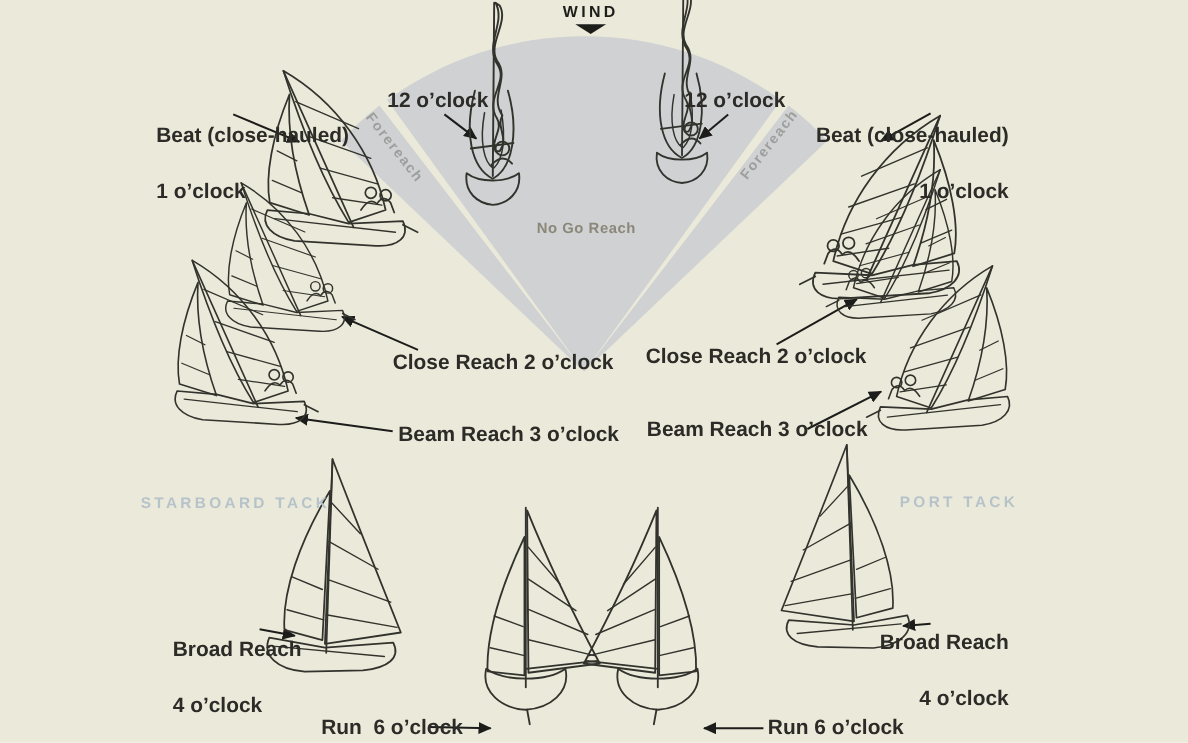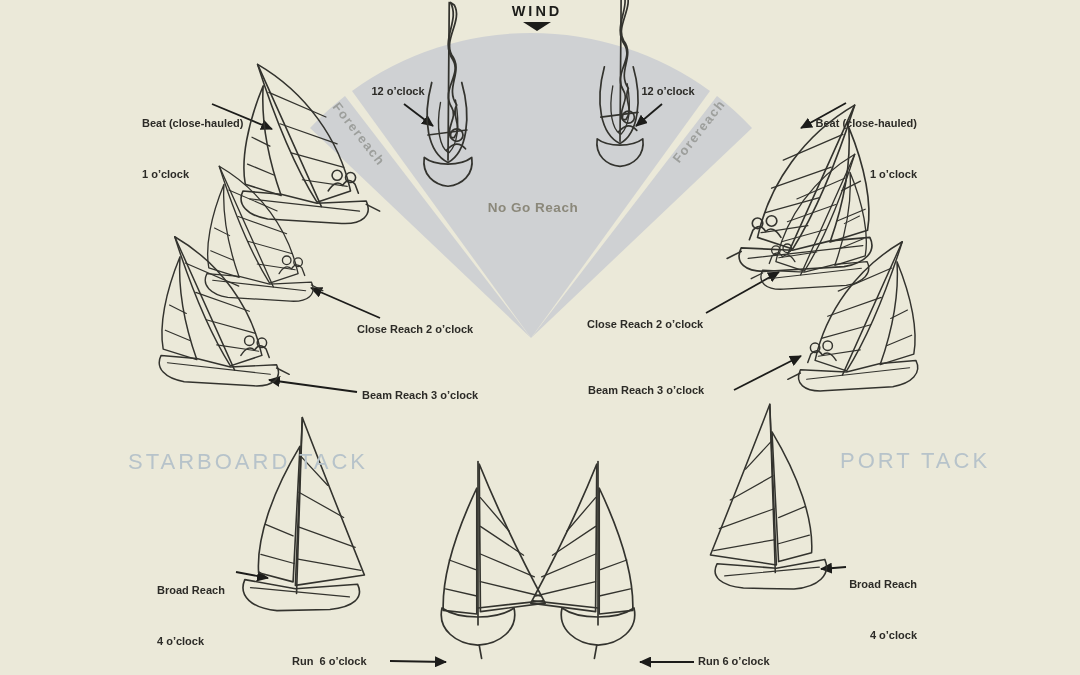--- a/index.html
+++ b/index.html
@@ -3,41 +3,41 @@
 <meta charset="utf-8">
 <style>
   html,body{margin:0;padding:0;}
   #stage{
     position:relative;width:1080px;height:675px;overflow:hidden;
     background:#ebe9d9;
     font-family:"Liberation Sans","DejaVu Sans",sans-serif;
   }
   #diagram-svg{position:absolute;left:0;top:0;}
   .lbl{
-    position:absolute;color:#2c2b27;font-size:11px;font-weight:600;
+    position:absolute;color:#2c2b27;font-size:19px;font-weight:600;
     line-height:17px;white-space:pre;
   }
   .lbl.centered{transform:translateX(-50%);text-align:center;}
   .lbl.right{text-align:right;}
   .wind{
     position:absolute;left:537px;top:3px;transform:translateX(-50%);
     color:#1d1d1a;font-size:14.5px;font-weight:700;letter-spacing:3px;
   }
   .nogo{
     position:absolute;left:533px;top:200px;transform:translateX(-50%);
     color:#8b887a;font-size:13.5px;font-weight:700;letter-spacing:.5px;
   }
   .forereach{
     position:absolute;color:#9d9f9c;font-size:13px;font-weight:700;
     letter-spacing:1.5px;white-space:nowrap;
   }
   .forereach.left{left:359px;top:134px;transform:translate(-50%,-50%) rotate(52deg);}
   .forereach.rightb{left:699px;top:131px;transform:translate(-50%,-50%) rotate(-52deg);}
   .tack{
-    position:absolute;color:#b7c3ca;font-size:22px;font-weight:400;
+    position:absolute;color:#b7c3ca;font-size:14px;font-weight:700;
     letter-spacing:3px;white-space:nowrap;
   }
 </style>
 </head>
 <body>
 
 <div id="stage">
 
   <svg id="diagram-svg" width="1080" height="675" viewBox="0 0 1080 675">
     <defs>
@@ -149,21 +149,21 @@
     <div>1 o’clock</div>
   </div>
 
   <div class="lbl" style="left:357px;top:321px;">Close Reach 2 o’clock</div>
   <div class="lbl" style="left:587px;top:316px;">Close Reach 2 o’clock</div>
 
   <div class="lbl" style="left:362px;top:387px;">Beam Reach 3 o’clock</div>
   <div class="lbl" style="left:588px;top:382px;">Beam Reach 3 o’clock</div>
 
   <div class="tack" style="left:128px;top:449px;">STARBOARD TACK</div>
-  <div class="tack" style="left:840px;top:448px;">PORT TACK</div>
+  <div class="tack" style="left:818px;top:448px;">PORT TACK</div>
 
   <div class="lbl" style="left:157px;top:548px;">
     <div>Broad Reach</div>
     <div>4 o’clock</div>
   </div>
   <div class="lbl right" style="right:163px;top:542px;">
     <div>Broad Reach</div>
     <div>4 o’clock</div>
   </div>
 

